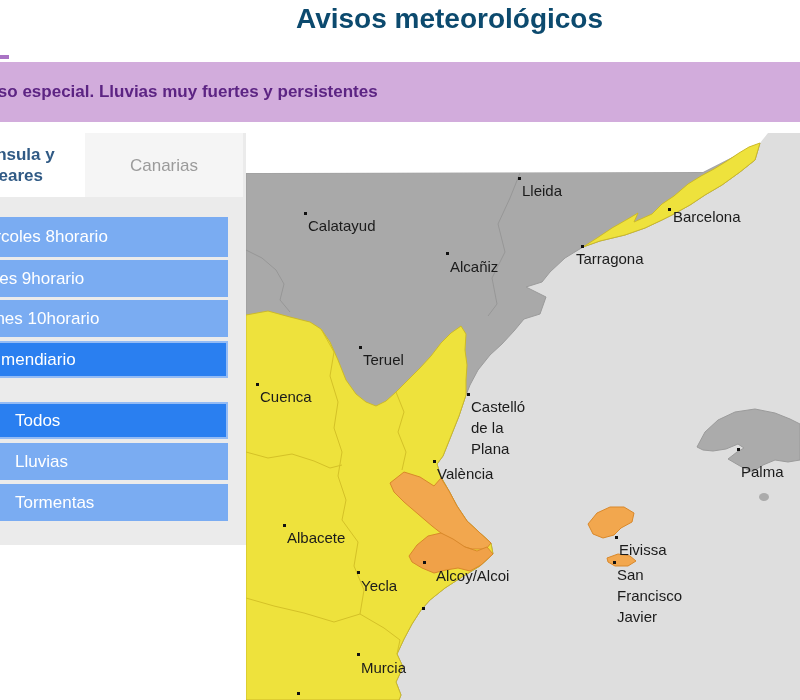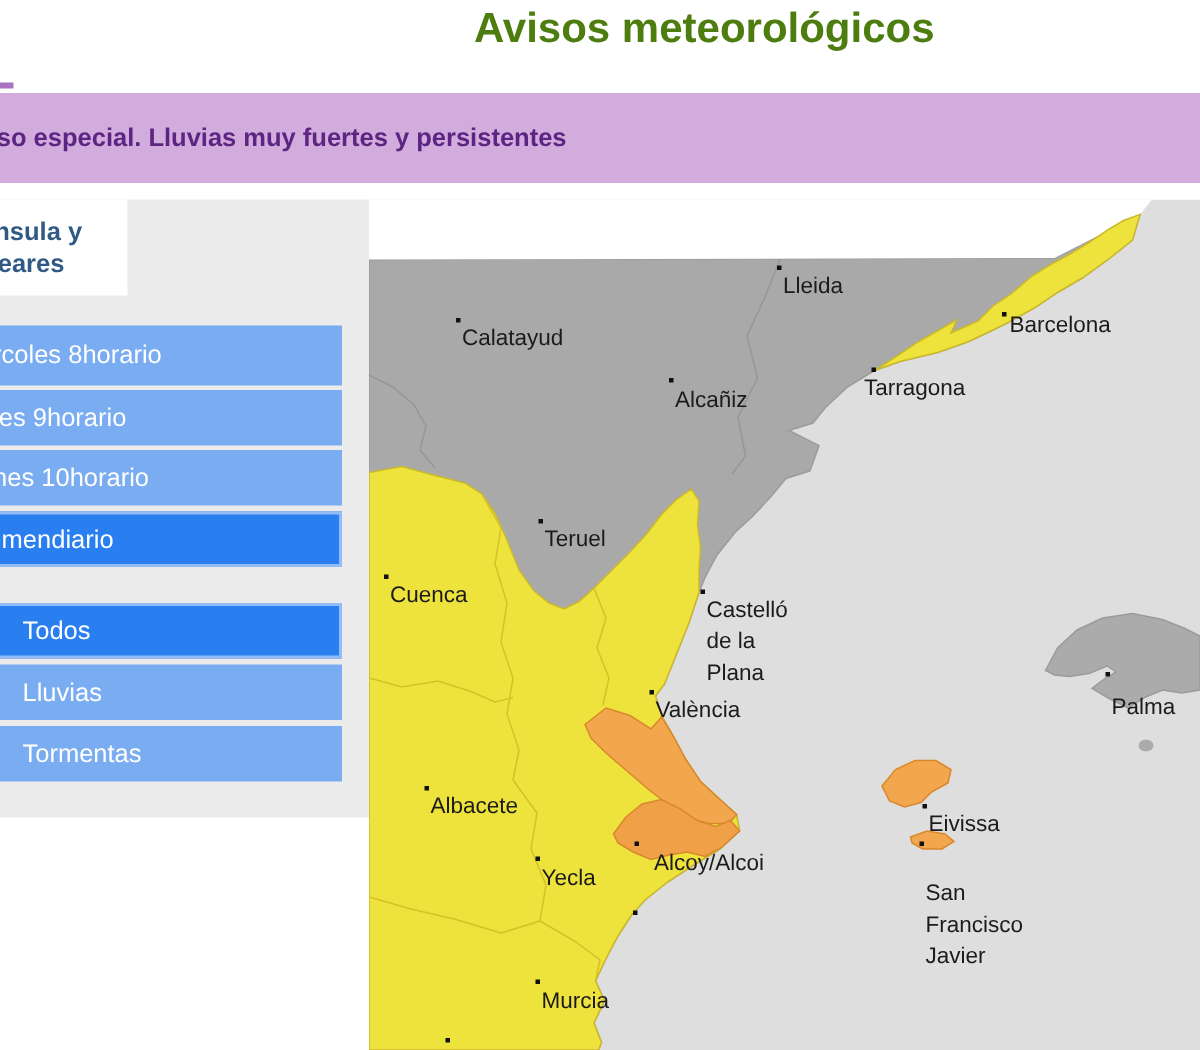--- a/index.html
+++ b/index.html
@@ -1,20 +1,20 @@
 <!DOCTYPE html>
 <html><head>
 <meta charset="utf-8">
 <style>
   html,body{margin:0;padding:0;}
   .screen{position:relative;width:800px;height:700px;overflow:hidden;background:#ffffff;
           font-family:"Liberation Sans",sans-serif;}
   
   .page-title{position:absolute;left:296px;top:1px;font-size:28px;line-height:36px;
-              font-weight:bold;color:#4d7c0f;white-space:nowrap;margin-left:20px;}
+              font-weight:bold;color:#0c4a6e;white-space:nowrap;}
   
   .banner{position:absolute;left:0;top:62px;width:800px;height:60px;background:#d2acdc;}
   .banner-text{position:absolute;left:-28px;top:0;height:60px;display:flex;align-items:center;
                font-size:17px;font-weight:bold;color:#5c2483;white-space:nowrap;}
   .banner-fragment{position:absolute;left:0;top:55px;width:9px;height:4px;background:#a973c4;}
   
   .panel-bg{position:absolute;left:0;top:133px;width:246px;height:412px;background:#ebebeb;}
   .tab{position:absolute;top:133px;height:64px;display:flex;align-items:center;justify-content:center;
        text-align:center;font-size:17px;line-height:21px;cursor:pointer;}
   .tab.active{left:-70px;width:155px;background:#ffffff;color:#305a85;font-weight:bold;}
@@ -42,20 +42,23 @@
 
   <div class="banner-fragment"></div>
   <div class="banner">
     <div class="banner-text">Aviso especial. Lluvias muy fuertes y persistentes</div>
   </div>
 
   <div class="panel-bg"></div>
 
   <div class="tab active">
     <span style="display:block;width:110px;">Península y Baleares</span>
+  </div>
+  <div class="tab inactive">
+    <span>Canarias</span>
   </div>
 
   <div id="day-buttons">
       <div class="day-btn" style="top: 217px; height: 40px;">
         <span>miércoles 8 </span>
         <b>horario</b>
       </div>
       <div class="day-btn" style="top: 260px; height: 37px;">
         <span>jueves 9 </span>
         <b>horario</b>
@@ -159,21 +162,21 @@
         </div>
         <div class="dot" style="left: 491px; top: 315px;"></div>
         <div class="city-label" style="left: 495px; top: 328px;">
           <div>Palma</div>
         </div>
         <div class="dot" style="left: 369px; top: 403px;"></div>
         <div class="city-label" style="left: 373px; top: 406px;">
           <div>Eivissa</div>
         </div>
         <div class="dot" style="left: 367px; top: 428px;"></div>
-        <div class="city-label" style="left: 371px; top: 431px; margin-top: 21px;">
+        <div class="city-label" style="left: 371px; top: 431px;">
           <div>San</div>
           <div>Francisco</div>
           <div>Javier</div>
         </div>
         <div class="dot" style="left: 51px; top: 559px;"></div>
       </div>
   </div>
 
 </div>
 

